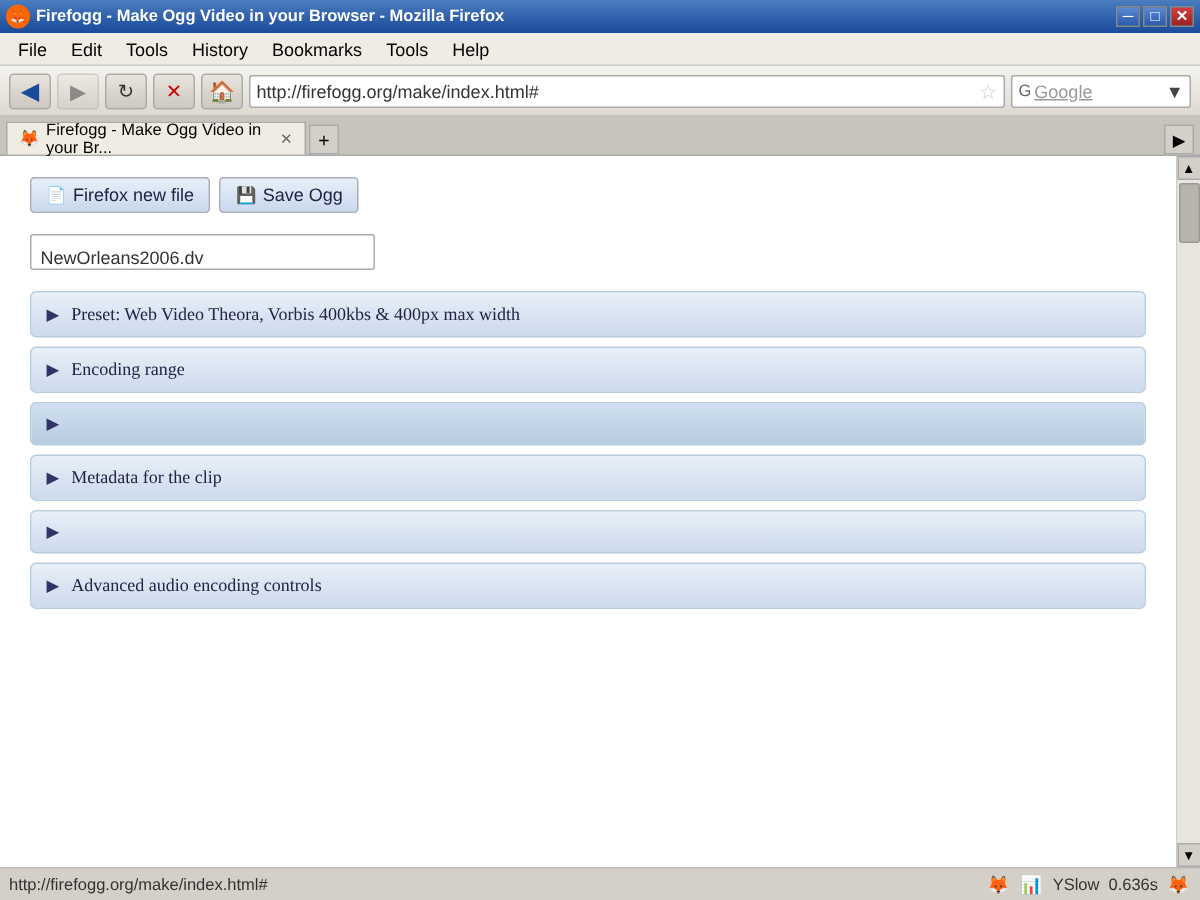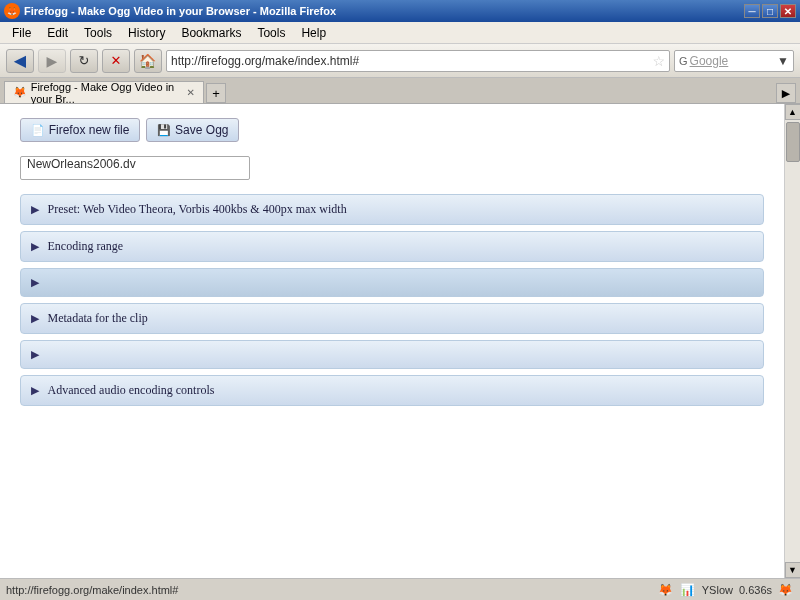--- a/index.html
+++ b/index.html
@@ -135,21 +135,21 @@
       display: flex; align-items: center; gap: 4px;
       padding: 4px 10px; border: 1px solid #aab; background: linear-gradient(to bottom, #e8f0f8, #c8d8ec);
       border-radius: 3px; cursor: pointer; font-size: 12px; color: #224;
     }
     .btn-icon { font-size: 11px; }
 
     
     .file-input {
       width: 230px; height: 24px; border: 1px solid #aaa; border-radius: 2px;
       padding: 0 6px; font-size: 12px; background: white; color: #333;
-      display: flex; align-items: flex-start; margin-bottom: 14px;
+      display: flex; align-items: flex-end; margin-bottom: 14px;
     }
 
     
     .section {
       border: 1px solid #b8cce0; border-radius: 4px; background: linear-gradient(to bottom, #e8f0f8, #ccdaec);
       margin-bottom: 6px; cursor: pointer;
     }
     .section-header {
       display: flex; align-items: center; padding: 7px 10px; gap: 8px;
     }

